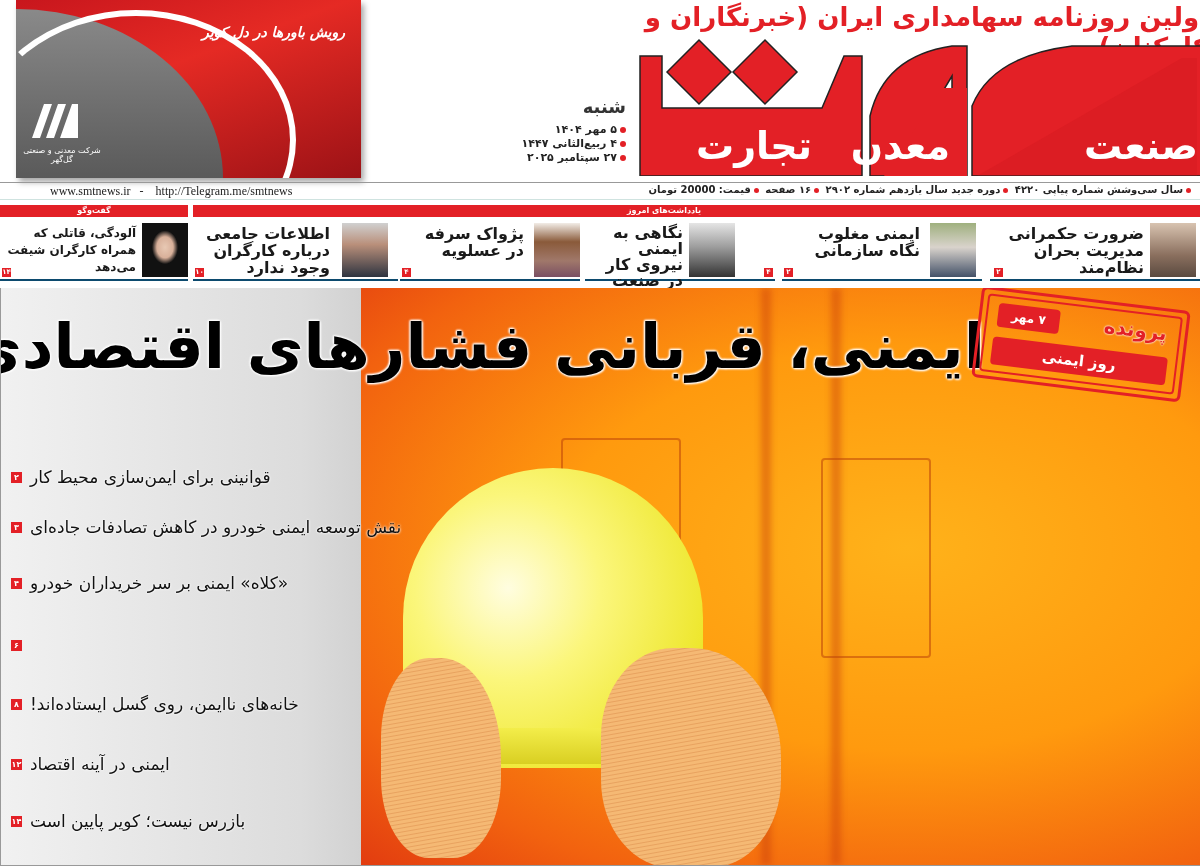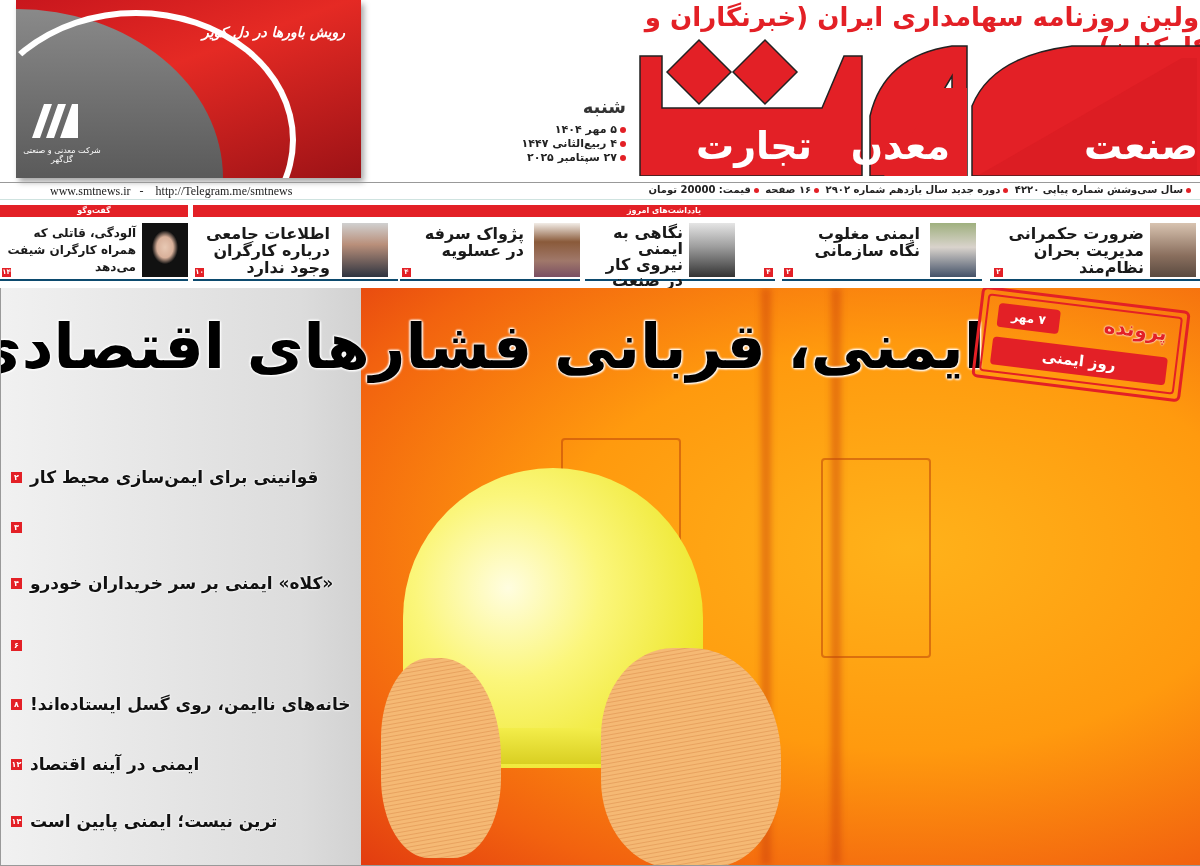--- a/index.html
+++ b/index.html
@@ -70,21 +70,21 @@
     font-size: 12px; text-align: center; line-height: 24px; border-radius: 4px; direction: rtl; font-weight: bold; }
   .stamp-title { position: absolute; right: 12px; top: 4px; color: #e32026; font-size: 20px; font-weight: bold; direction: rtl;
     text-shadow: 0 0 2px #fff, 0 0 2px #fff; }
   .stamp-sub { position: absolute; left: 8px; right: 8px; top: 40px; height: 28px; background: #e32026; color: #fff; font-size: 15px;
     text-align: center; line-height: 28px; border-radius: 4px; direction: rtl; font-weight: bold; }
 
   .teasers { position: absolute; left: 10px; top: 175px; width: 420px; }
   .teaser { position: absolute; left: 0; height: 28px; display: flex; flex-direction: row; align-items: center; direction: ltr; }
   .teaser-badge { width: 11px; height: 11px; background: #e32026; color: #fff; font-size: 8px; font-weight: bold;
     line-height: 11px; text-align: center; margin-right: 8px; flex: none; }
-  .teaser-text { font-size: 17px; font-weight: bold; color: #111; direction: rtl; white-space: nowrap;
+  .teaser-text { font-size: 17px; font-weight: normal; color: #111; direction: rtl; white-space: nowrap;
     text-shadow: 0 0 2px #fff, 0 0 3px #fff; }
 </style>
 </head>
 <body>
 
 <div class="masthead">
 
   <div class="ad">
     <div class="ad-red"></div>
     <div class="ad-grey"></div>
@@ -200,34 +200,35 @@
     </div>
   </div>
 
   <div class="teasers">
     <div class="teaser" style="top:0px;">
       <span class="teaser-badge">۲</span>
       <span class="teaser-text">قوانینی برای ایمن‌سازی محیط کار</span>
     </div>
     <div class="teaser" style="top:50px;">
       <span class="teaser-badge">۳</span>
+      <span class="teaser-text">نقش توسعه ایمنی خودرو در کاهش تصادفات جاده‌ای</span>
     </div>
     <div class="teaser" style="top:106px;">
       <span class="teaser-badge">۴</span>
       <span class="teaser-text">«کلاه» ایمنی بر سر خریداران خودرو</span>
     </div>
     <div class="teaser" style="top:168px;">
       <span class="teaser-badge">۶</span>
     </div>
     <div class="teaser" style="top:227px;">
       <span class="teaser-badge">۸</span>
       <span class="teaser-text">خانه‌های ناایمن، روی گسل ایستاده‌اند!</span>
     </div>
     <div class="teaser" style="top:287px;">
       <span class="teaser-badge">۱۲</span>
       <span class="teaser-text">ایمنی در آینه اقتصاد</span>
     </div>
     <div class="teaser" style="top:344px;">
       <span class="teaser-badge">۱۴</span>
-      <span class="teaser-text">ترین نیست؛ ایمنی پایین است</span>
+      <span class="teaser-text">بازرس نیست؛ کویر پایین است</span>
     </div>
   </div>
 </div>
 
 </body></html>

